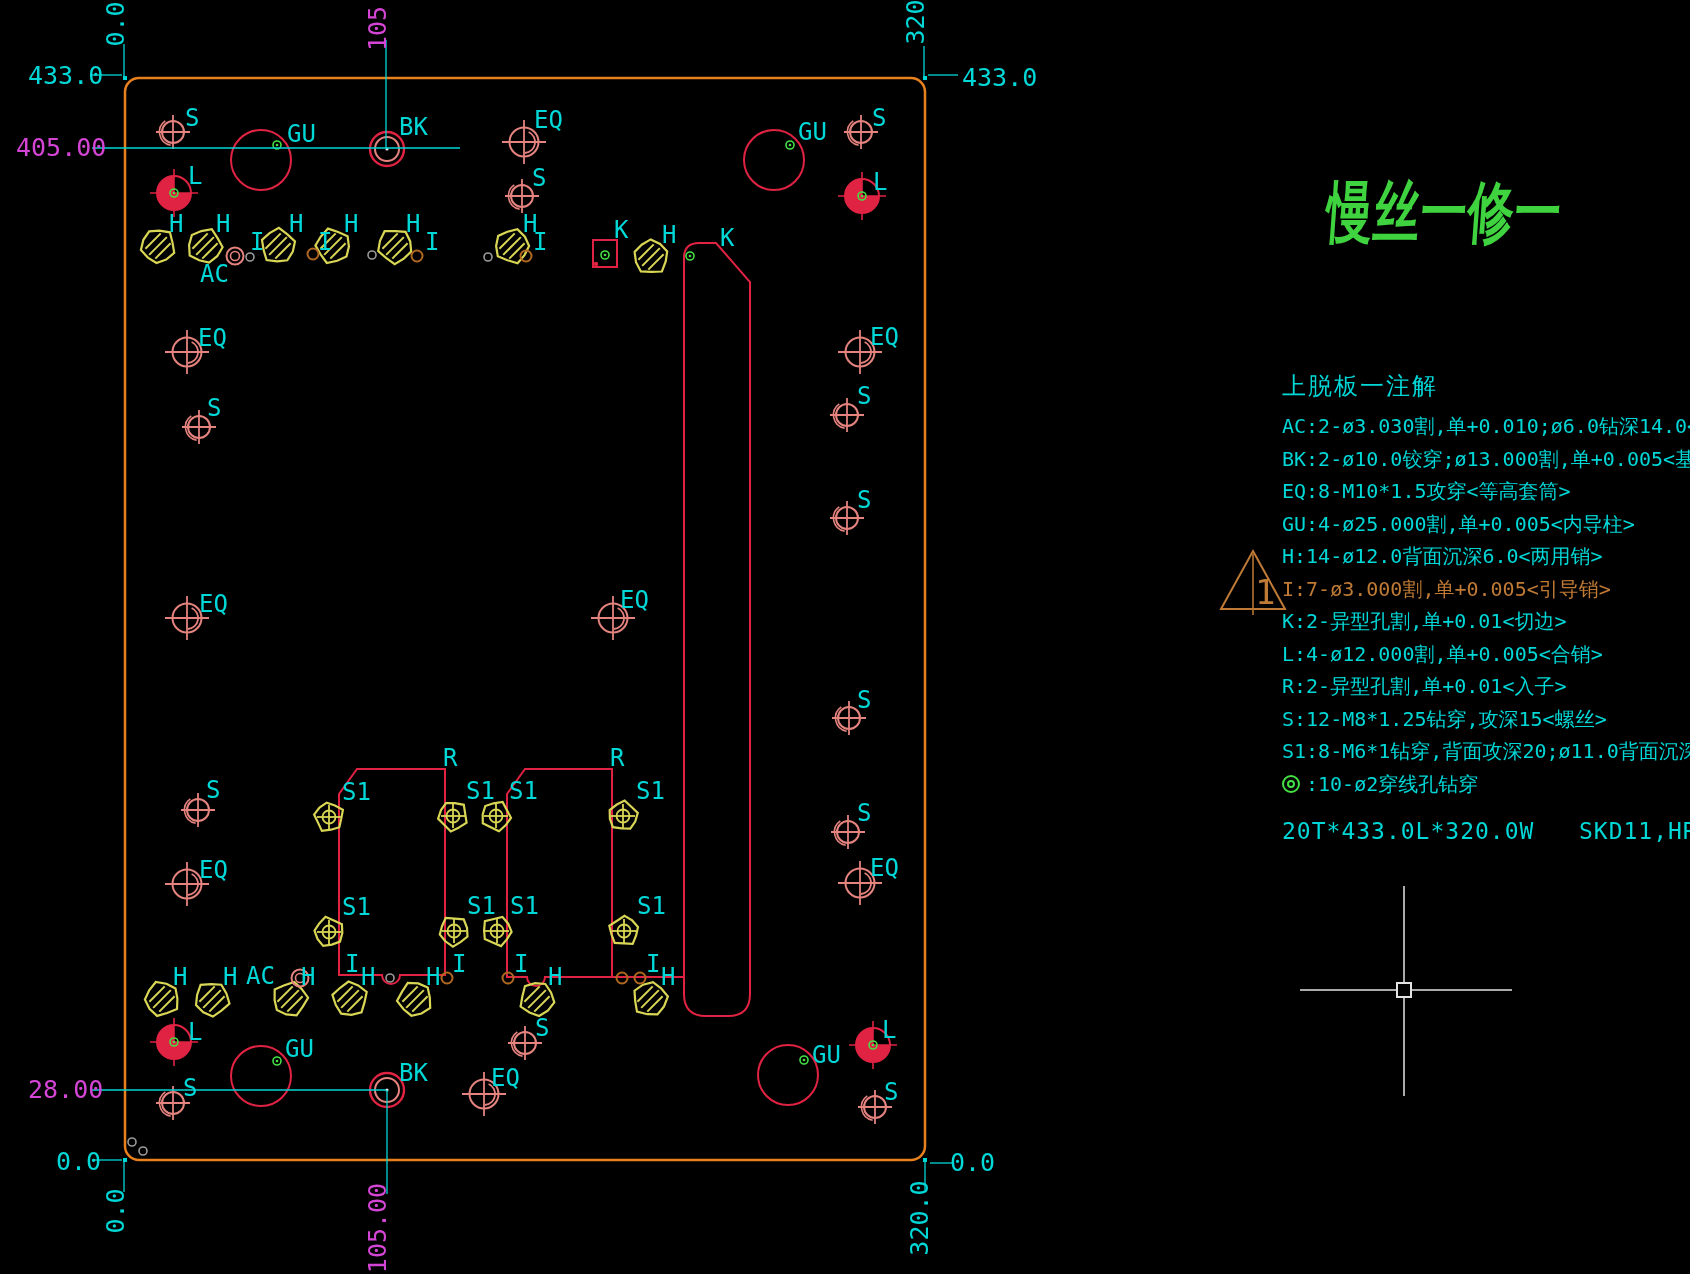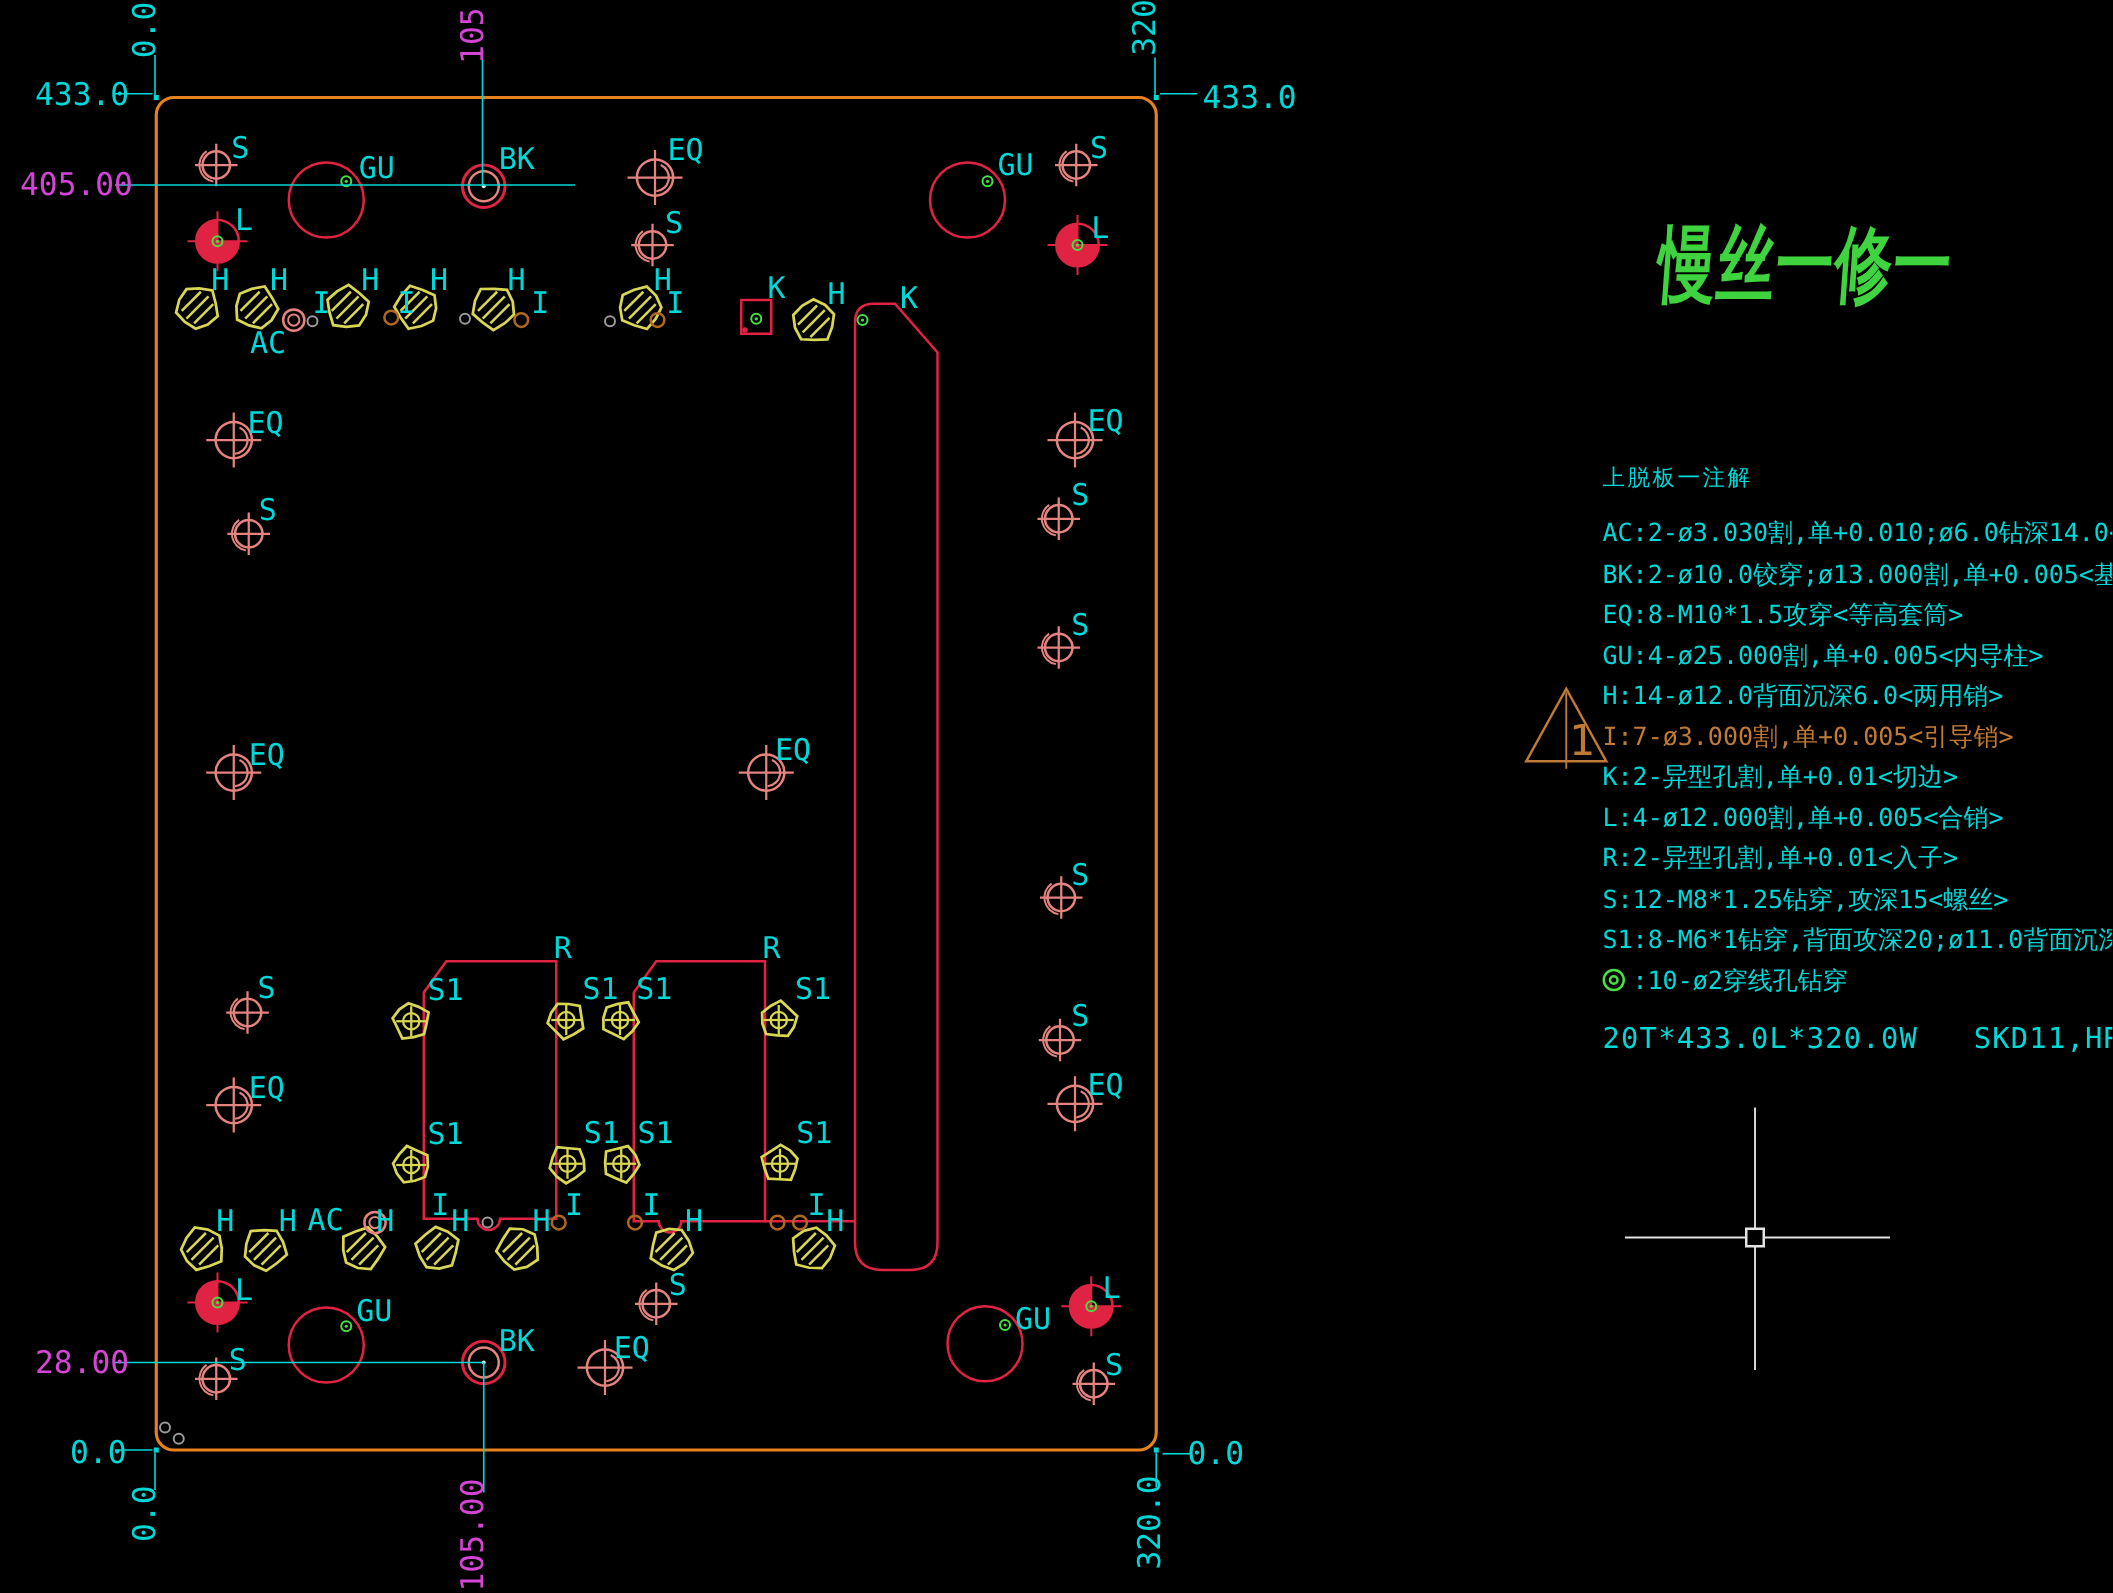--- a/index.html
+++ b/index.html
@@ -3,21 +3,21 @@
 <meta charset="utf-8">
 <style>
   html,body{margin:0;padding:0;background:#000;}
   #stage{position:relative;width:1690px;height:1274px;background:#000;overflow:hidden;
          font-family:"DejaVu Sans Mono",monospace;}
   #cad-svg{position:absolute;left:0;top:0;}
   .panel-text{position:absolute;white-space:pre;}
   #plate-title{left:1330px;top:168px;font-size:46px;font-weight:bold;
                transform:scaleY(1.45) skewX(-6deg);transform-origin:left top;
                font-family:"DejaVu Sans",sans-serif;letter-spacing:1px;}
-  #notes-header{left:1282px;top:370px;font-size:18px;letter-spacing:2px;}
+  #notes-header{left:1282px;top:370px;font-size:24px;letter-spacing:2px;}
   #notes-list{position:absolute;left:1282px;top:410px;width:420px;}
   .note-line{font-size:20px;line-height:32.5px;height:32.5px;white-space:pre;
              font-family:"DejaVu Sans Mono",monospace;}
   .wire-row{display:flex;align-items:center;}
   .wire-icon{display:inline-block;width:14px;height:14px;border:2px solid #44e044;
              border-radius:50%;position:relative;margin-right:6px;flex:0 0 auto;}
   .wire-icon::after{content:"";position:absolute;left:3px;top:3px;width:4px;height:4px;
              border:2px solid #44e044;border-radius:50%;}
   #spec-footer{left:1282px;top:818px;font-size:23px;letter-spacing:1px;}
 </style>

